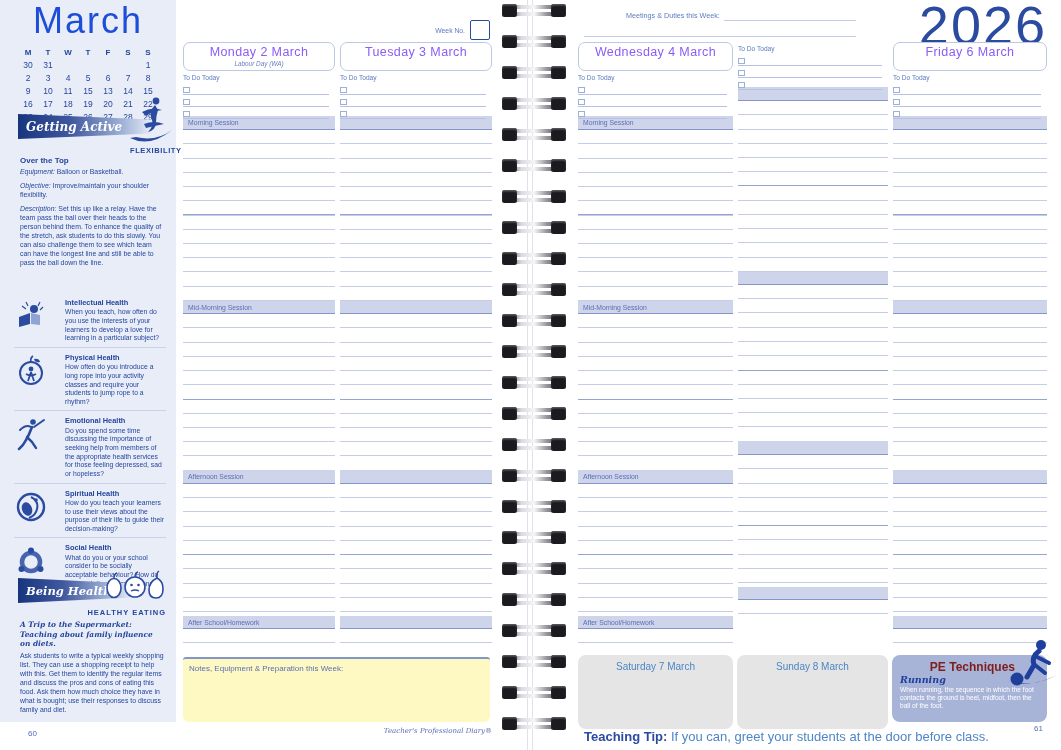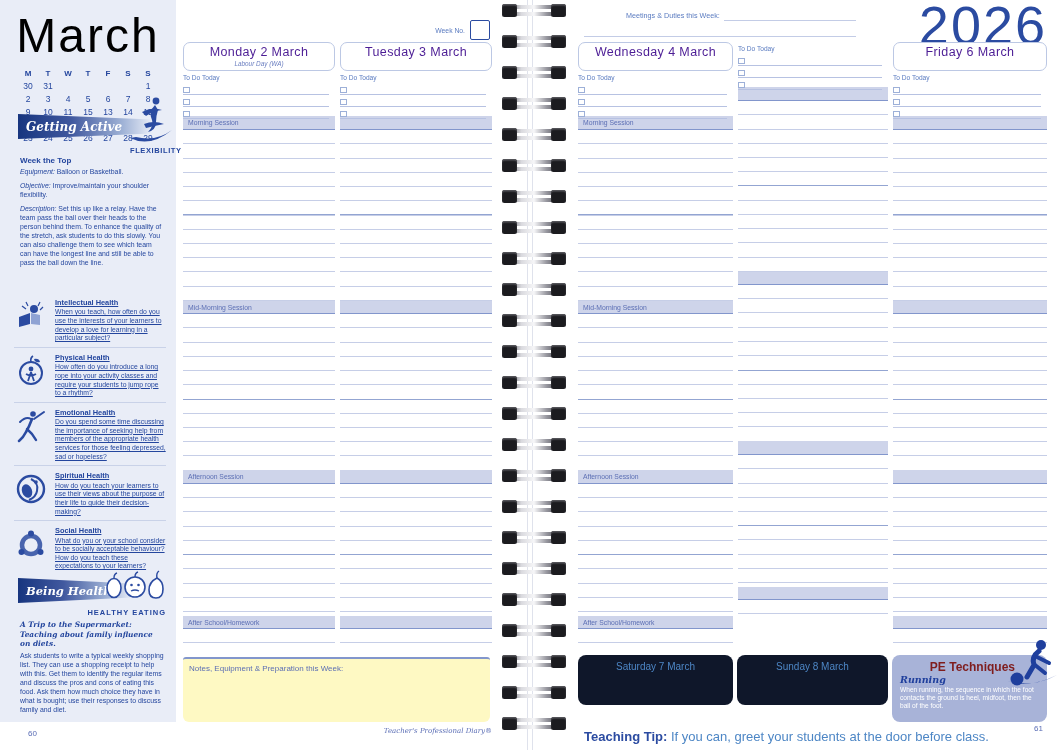--- a/index.html
+++ b/index.html
@@ -1,21 +1,21 @@
 <!DOCTYPE html>
 <html><head>
 <meta charset="utf-8">
 <style>
   html,body{margin:0;padding:0;background:#fff;}
   .stage{position:relative;width:1061px;height:750px;background:#ffffff;overflow:hidden;
          font-family:"Liberation Sans", sans-serif;}
 
   
   .sidebar{position:absolute;left:0;top:0;width:176px;height:722px;background:#e9edf7;color:#24469e;}
-  .month-title{margin-top:8px;text-align:center;font-size:48px;letter-spacing:2px;color:#000000;font-weight:400;}
+  .month-title{margin-top:0;text-align:center;font-size:36px;letter-spacing:2px;color:#1d4ed8;font-weight:400;}
   .mini-cal{display:grid;grid-template-columns:repeat(7,1fr);width:140px;margin:6px auto 0;
             font-size:8.5px;color:#24469e;row-gap:3px;text-align:center;}
   .cal-head{font-weight:700;font-size:8px;}
 
   .banner{position:absolute;color:#fff;font-style:italic;font-weight:700;
           font-family:"DejaVu Serif", serif;
           background:linear-gradient(90deg,#17357f 0%,#41599f 40%,#9fb2d6 78%,#e9edf7 100%);
           clip-path:polygon(0 0,100% 22%,100% 78%,0 100%);
           display:flex;align-items:center;padding-left:8px;}
   .banner-active{left:18px;top:114px;width:126px;height:25px;font-size:12px;}
@@ -27,21 +27,21 @@
   .cat-eat{left:0;top:608px;width:166px;text-align:right;letter-spacing:1px;}
   .fruit-icons{position:absolute;left:104px;top:568px;}
 
   .side-text{position:absolute;left:20px;width:144px;font-size:6.9px;line-height:1.3;color:#24469e;}
   .ga-block{top:156px;}
   .ga-title{font-weight:700;font-size:8px;margin-bottom:2px;}
   .ga-para{margin:0 0 5px 0;}
   .lbl-it{font-style:italic;}
 
   .health-list{position:absolute;left:14px;top:293px;width:152px;}
-  .health-item{display:flex;gap:7px;padding:5px 0 4px 0;border-bottom:1px solid #c9d2e8;text-decoration:underline;}
+  .health-item{display:flex;gap:17px;padding:5px 0 4px 0;border-bottom:1px solid #c9d2e8;}
   .health-item:last-child{border-bottom:none;}
   .h-icon{flex:0 0 34px;display:flex;align-items:flex-start;justify-content:center;padding-top:2px;}
   .h-txt{font-size:6.8px;line-height:1.27;color:#24469e;}
   .h-name{font-weight:700;font-size:7.4px;margin-bottom:1px;}
 
   .bh-block{top:620px;}
   .bh-title{font-style:italic;font-weight:700;font-size:7.4px;margin-bottom:3px;font-family:"DejaVu Serif",serif;}
   .side-pagenum{position:absolute;left:28px;top:729px;font-size:8px;color:#5a6db5;}
 
   
@@ -70,21 +70,21 @@
   .meet-line2{border-bottom:1px solid #c3cce6;height:15px;}
 
   .year{position:absolute;right:0;top:-6px;font-size:54px;color:#2b4ba1;letter-spacing:2px;font-weight:400;}
 
   .day-col{position:absolute;top:42px;}
   .c-mon{left:0;width:152px;} .c-tue{left:157px;width:152px;}
   .c-wed{left:0;width:155px;} .c-thu{left:160px;width:150px;} .c-fri{left:315px;width:154px;}
 
   .day-header{height:25px;border:1.5px solid #bcc8e4;border-radius:7px;text-align:center;
               padding-top:2px;background:#fff;}
-  .day-title{font-size:12.5px;color:#4c1d95;letter-spacing:.4px;}
+  .day-title{font-size:12.5px;color:#8b5cf6;letter-spacing:.4px;}
   .day-note{font-size:6.4px;font-style:italic;color:#6b7fc0;margin-top:1px;}
 
   .todo{height:42px;padding-top:3px;}
   .todo-label{font-size:6.6px;color:#5a7bc0;height:9px;}
   .todo-row{position:relative;height:11px;border-bottom:1px solid #b7c2e2;margin-right:6px;}
   .todo-row::before{content:'';position:absolute;left:0;bottom:1px;width:4.5px;height:4.5px;
                     border:1px solid #9db0d8;background:#fff;}
 
   .band{height:12.5px;border-bottom:1.5px solid #8296cc;background:#ced4ea;
         font-size:6.8px;color:#5c6fb4;padding-left:5px;line-height:13px;overflow:hidden;}
@@ -95,21 +95,21 @@
   .l2{height:156px;} .l2::after{top:85px;}
   .l3{height:132px;} .l3::after{top:70.5px;}
   .l4{height:25px;}  .l4::after{display:none;}
 
   .notes-box{position:absolute;left:0;top:657px;width:307px;height:63px;background:#fef9c3;
              border-top:2px solid #8296cc;border-radius:3px 3px 6px 6px;}
   .notes-label{font-size:8px;color:#5c6fb4;padding:5px 0 0 6px;}
   .brand{position:absolute;right:0;top:727px;font-size:7px;font-style:italic;color:#5a6db5;
          font-family:"DejaVu Serif",serif;}
 
-  .weekend-box{position:absolute;top:655px;height:50px;background:#0f172a;border-radius:8px;}
+  .weekend-box{position:absolute;top:655px;height:74px;background:#e5e5e5;border-radius:8px;}
   .wk-sat{left:0;width:155px;} .wk-sun{left:159px;width:151px;}
   .wk-label{text-align:center;font-size:10px;color:#4d86c5;padding-top:6px;}
 
   .pe-box{position:absolute;left:314px;top:655px;width:155px;height:67px;background:#a8b3d8;border-radius:8px;}
   .pe-title{text-align:right;color:#7f1d1d;font-weight:700;font-size:12px;padding:5px 32px 0 12px;}
   .pe-topic{font-style:italic;font-weight:700;color:#1f3f9d;font-size:9.5px;padding-left:8px;
             font-family:"DejaVu Serif",serif;}
   .pe-text{color:#fff;font-size:6.6px;line-height:1.25;padding:1px 8px 0 8px;}
   .pe-icon{position:absolute;right:-12px;top:-18px;}
 
@@ -177,21 +177,21 @@
         <path d="M4 44 Q24 54 46 36 Q30 48 10 43 Z" fill="#2b4ba1"></path>
         <circle cx="30" cy="7" r="3.4" fill="#2b4ba1"></circle>
         <path d="M29 11 Q22 18 26 26 Q28 32 22 38 Q30 36 30 28 Q30 22 32 16 Z" fill="#2b4ba1"></path>
         <path d="M16 18 Q26 12 36 16 Q27 17 20 22 Z" fill="#2b4ba1"></path>
         <path d="M18 30 Q28 26 38 30 Q28 32 20 34 Z" fill="#2b4ba1"></path>
       </svg>
     </div>
     <div class="category cat-flex">FLEXIBILITY</div>
 
     <div class="side-text ga-block">
-      <div class="ga-title">Week the Top</div>
+      <div class="ga-title">Over the Top</div>
       <p class="ga-para"><span class="lbl-it">Equipment:</span><span> Balloon or Basketball.</span></p>
       <p class="ga-para"><span class="lbl-it">Objective:</span><span> Improve/maintain your shoulder flexibility.</span></p>
       <p class="ga-para"><span class="lbl-it">Description:</span><span> Set this up like a relay. Have the team pass the ball over their heads to the person behind them. To enhance the quality of the stretch, ask students to do this slowly. You can also challenge them to see which team can have the longest line and still be able to pass the ball down the line.</span></p>
     </div>
 
     <div class="health-list">
       <div class="health-item">
         <div class="h-icon">
           <svg width="30" height="30" viewBox="0 0 30 30">
             <circle cx="18" cy="9" r="4" fill="#2b4ba1"></circle>

